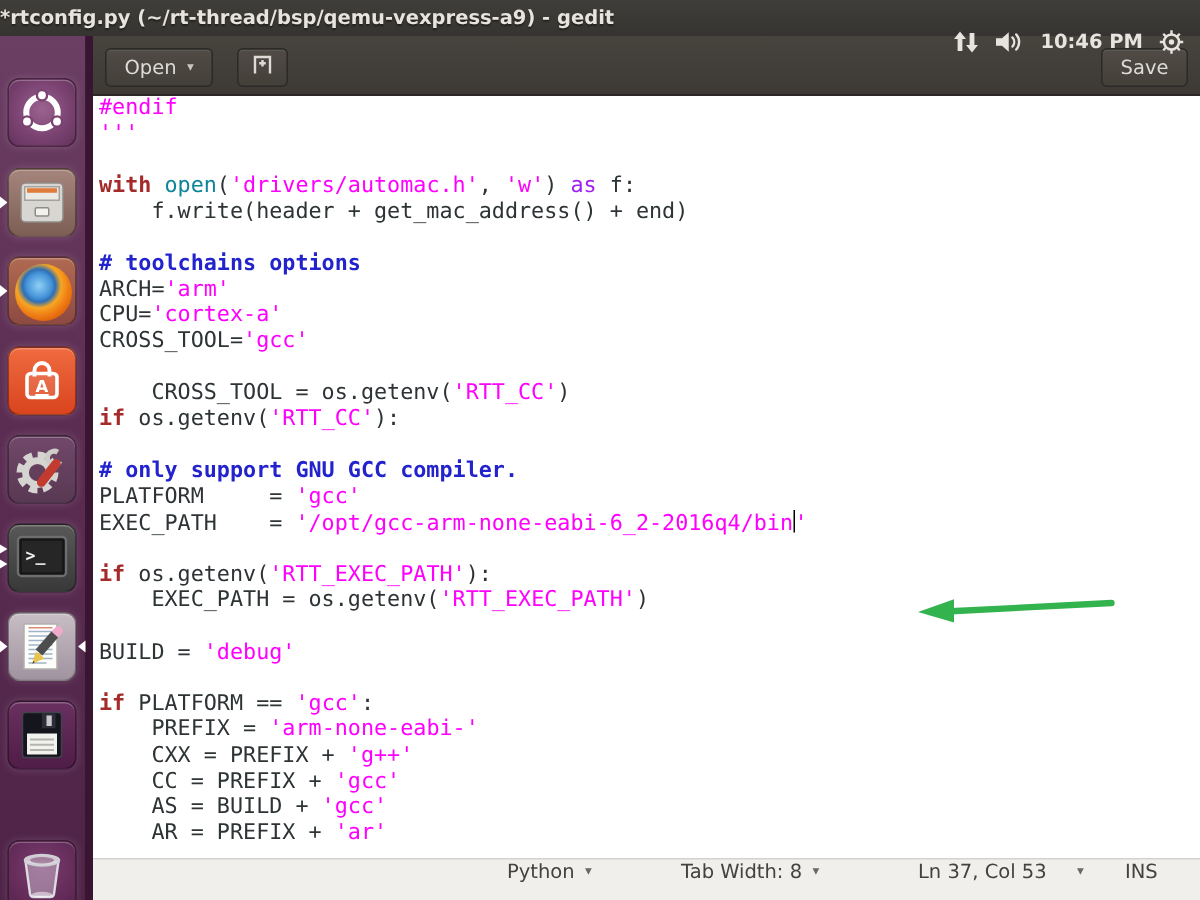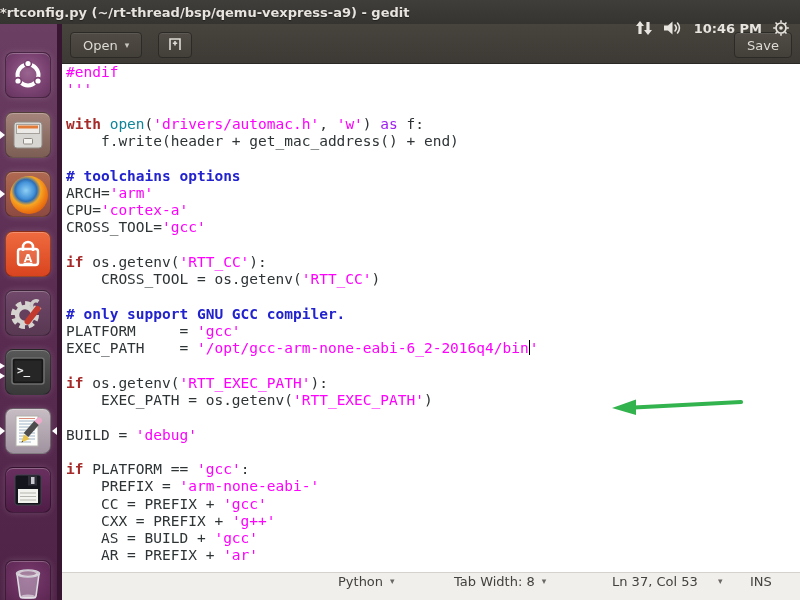--- a/index.html
+++ b/index.html
@@ -246,36 +246,36 @@
       <div class="cl"><span class="s">'''</span></div>
       <div class="cl">&nbsp;</div>
       <div class="cl"><span class="k">with</span><span class="p"> </span><span class="b">open</span><span class="p">(</span><span class="s">'drivers/automac.h'</span><span class="p">, </span><span class="s">'w'</span><span class="p">) </span><span class="a">as</span><span class="p"> f:</span></div>
       <div class="cl"><span class="p">    f.write(header + get_mac_address() + end)</span></div>
       <div class="cl">&nbsp;</div>
       <div class="cl"><span class="c"># toolchains options</span></div>
       <div class="cl"><span class="p">ARCH=</span><span class="s">'arm'</span></div>
       <div class="cl"><span class="p">CPU=</span><span class="s">'cortex-a'</span></div>
       <div class="cl"><span class="p">CROSS_TOOL=</span><span class="s">'gcc'</span></div>
       <div class="cl">&nbsp;</div>
+      <div class="cl"><span class="p">    CROSS_TOOL = os.getenv(</span><span class="s">'RTT_CC'</span><span class="p">)</span></div>
       <div class="cl"><span class="k">if</span><span class="p"> os.getenv(</span><span class="s">'RTT_CC'</span><span class="p">):</span></div>
-      <div class="cl"><span class="p">    CROSS_TOOL = os.getenv(</span><span class="s">'RTT_CC'</span><span class="p">)</span></div>
       <div class="cl">&nbsp;</div>
       <div class="cl"><span class="c"># only support GNU GCC compiler.</span></div>
       <div class="cl"><span class="p">PLATFORM     = </span><span class="s">'gcc'</span></div>
       <div class="cl"><span class="p">EXEC_PATH    = </span><span class="s">'/opt/gcc-arm-none-eabi-6_2-2016q4/bin</span><span class="caret"></span><span class="s">'</span></div>
       <div class="cl">&nbsp;</div>
       <div class="cl"><span class="k">if</span><span class="p"> os.getenv(</span><span class="s">'RTT_EXEC_PATH'</span><span class="p">):</span></div>
       <div class="cl"><span class="p">    EXEC_PATH = os.getenv(</span><span class="s">'RTT_EXEC_PATH'</span><span class="p">)</span></div>
       <div class="cl">&nbsp;</div>
       <div class="cl"><span class="p">BUILD = </span><span class="s">'debug'</span></div>
       <div class="cl">&nbsp;</div>
       <div class="cl"><span class="k">if</span><span class="p"> PLATFORM == </span><span class="s">'gcc'</span><span class="p">:</span></div>
       <div class="cl"><span class="p">    PREFIX = </span><span class="s">'arm-none-eabi-'</span></div>
+      <div class="cl"><span class="p">    CXX = PREFIX + </span><span class="s">'g++'</span></div>
       <div class="cl"><span class="p">    CC = PREFIX + </span><span class="s">'gcc'</span></div>
-      <div class="cl"><span class="p">    CXX = PREFIX + </span><span class="s">'g++'</span></div>
       <div class="cl"><span class="p">    AS = BUILD + </span><span class="s">'gcc'</span></div>
       <div class="cl"><span class="p">    AR = PREFIX + </span><span class="s">'ar'</span></div>
     </div>
   <div class="arrow-anno">
     <svg width="138" height="24" viewBox="0 0 138 24">
       <path d="M133,7 L26,12.5" stroke="#33b34e" stroke-width="4.2" fill="none" stroke-linecap="round"></path>
       <polygon points="4,13 28,4.5 28,20" fill="#33b34e"></polygon>
     </svg>
   </div>
 </div>

